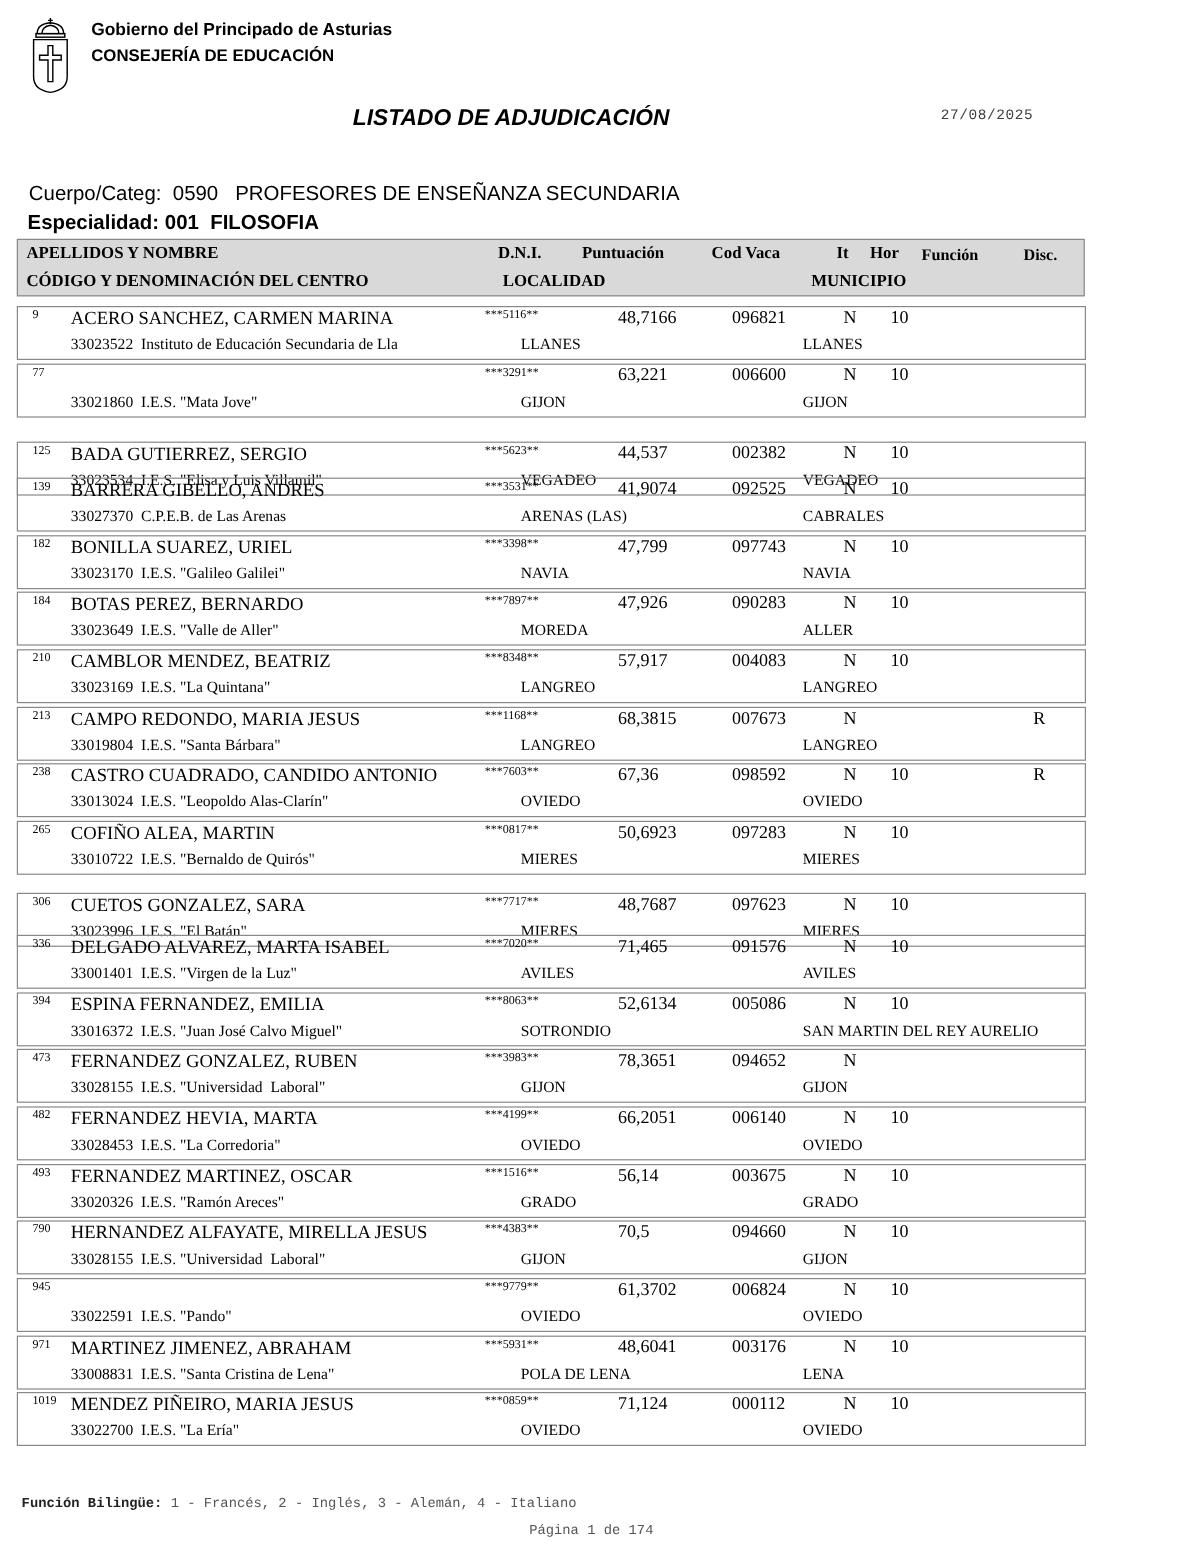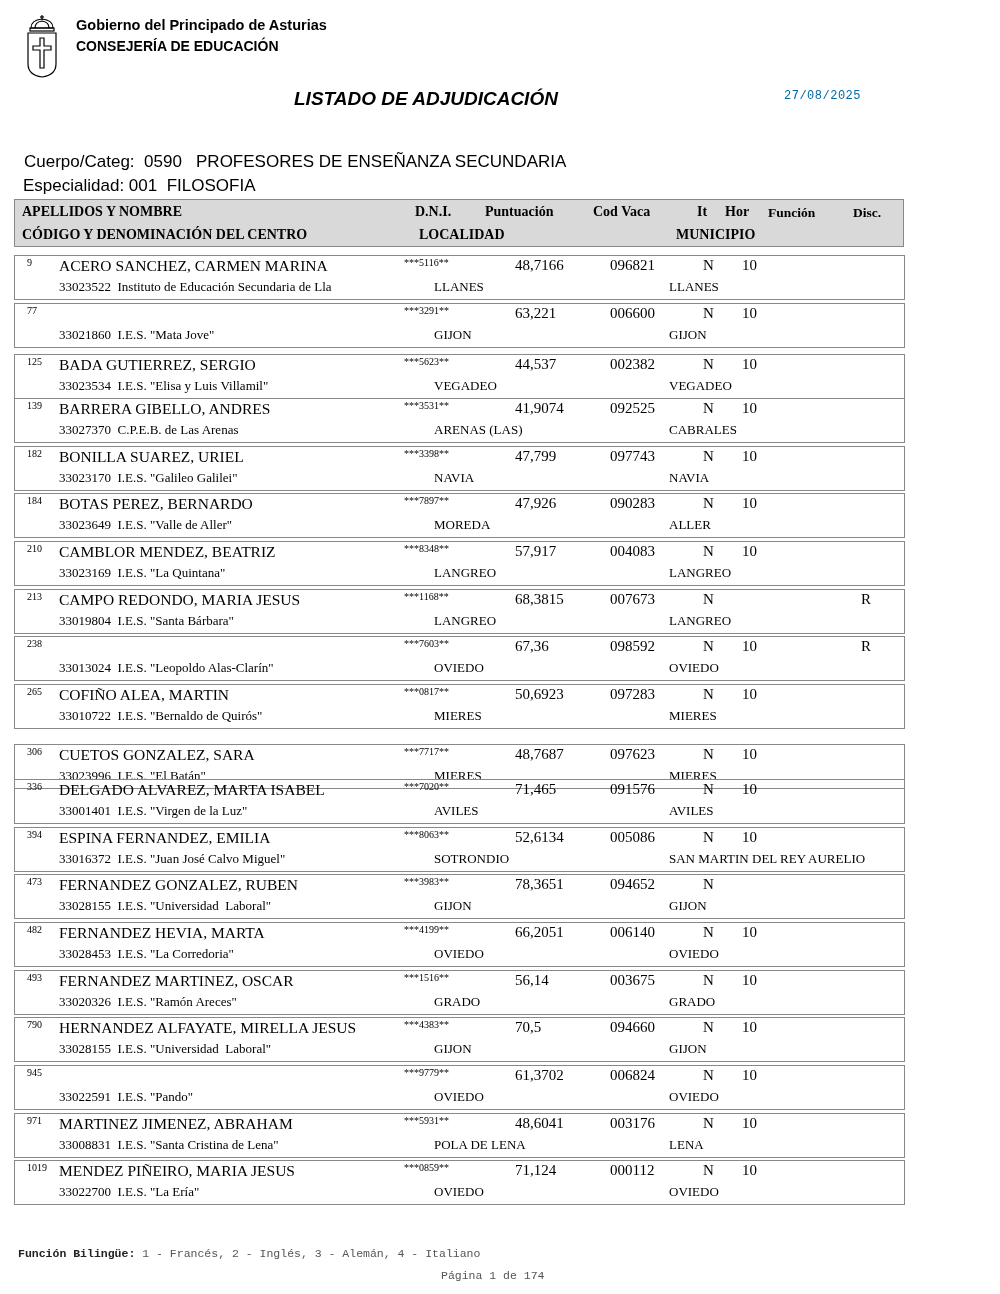--- a/index.html
+++ b/index.html
@@ -5,24 +5,24 @@
   html, body { margin: 0; padding: 0; background: #ffffff; }
   body { width: 1000px; height: 1294px; position: relative; overflow: hidden; color: #000; }
   .abs { position: absolute; }
   .sans { font-family: "Liberation Sans", sans-serif; }
   .mono { font-family: "Liberation Mono", monospace; }
 
   .logo { left: 25px; top: 14px; width: 34px; height: 64px; }
   .org1 { left: 76px; top: 17px; font-size: 14.5px; font-weight: bold; }
   .org2 { left: 76px; top: 38px; font-size: 14px; font-weight: bold; }
   .title { left: 294px; top: 88px; font-size: 19px; font-weight: bold; font-style: italic; }
-  .date { left: 784px; top: 89px; font-size: 12px; color: #0369a1; letter-spacing: 0.5px; }
+  .date { left: 784px; top: 89px; font-size: 12px; color: #404040; letter-spacing: 0.5px; }
 
   .cuerpo { left: 24px; top: 152px; font-size: 17px; white-space: pre; }
-  .espec { left: 23px; top: 176px; font-size: 17px; white-space: pre; }
+  .espec { left: 23px; top: 176px; font-size: 17px; white-space: pre; font-weight: bold; }
 
   .thead { left: 14px; top: 199px; width: 890px; height: 48px; background: #d9d9d9; border: 1px solid #888; box-sizing: border-box; }
   .th { position: absolute; font-family: Liberation Serif, serif; font-weight: bold; font-size: 14px; white-space: pre; }
 
   .row { position: absolute; left: 14px; width: 891px; height: 45px; border: 1px solid #888; box-sizing: border-box; }
   .row .c { position: absolute; font-family: "Liberation Serif", serif; white-space: pre; }
   .c.num { left: 12px; top: 1px; font-size: 10px; width: 30px; }
   .c.name { left: 44px; top: 1px; font-size: 15.5px; }
   .c.center { left: 44px; top: 23px; font-size: 13px; }
   .c.dni { left: 389px; top: 1px; font-size: 10px; }
@@ -95,21 +95,21 @@
       <span class="c center">33021860  I.E.S. "Mata Jove"</span>
       <span class="c dni">***3291**</span>
       <span class="c loc">GIJON</span>
       <span class="c punt">63,221</span>
       <span class="c vaca">006600</span>
       <span class="c it">N</span>
       <span class="c hor">10</span>
       <span class="c muni">GIJON</span>
       <span class="c disc"></span>
     </div>
-    <div class="row" style="top: 354px; padding-left: 24px;">
+    <div class="row" style="top: 368px; padding-left: 24px;">
       <span class="c num">125</span>
       <span class="c name">BADA GUTIERREZ, SERGIO</span>
       <span class="c center">33023534  I.E.S. "Elisa y Luis Villamil"</span>
       <span class="c dni">***5623**</span>
       <span class="c loc">VEGADEO</span>
       <span class="c punt">44,537</span>
       <span class="c vaca">002382</span>
       <span class="c it">N</span>
       <span class="c hor">10</span>
       <span class="c muni">VEGADEO</span>
@@ -175,20 +175,21 @@
       <span class="c loc">LANGREO</span>
       <span class="c punt">68,3815</span>
       <span class="c vaca">007673</span>
       <span class="c it">N</span>
       <span class="c hor"></span>
       <span class="c muni">LANGREO</span>
       <span class="c disc">R</span>
     </div>
     <div class="row" style="top: 636px;">
       <span class="c num">238</span>
+      <span class="c name">CASTRO CUADRADO, CANDIDO ANTONIO</span>
       <span class="c center">33013024  I.E.S. "Leopoldo Alas-Clarín"</span>
       <span class="c dni">***7603**</span>
       <span class="c loc">OVIEDO</span>
       <span class="c punt">67,36</span>
       <span class="c vaca">098592</span>
       <span class="c it">N</span>
       <span class="c hor">10</span>
       <span class="c muni">OVIEDO</span>
       <span class="c disc">R</span>
     </div>

